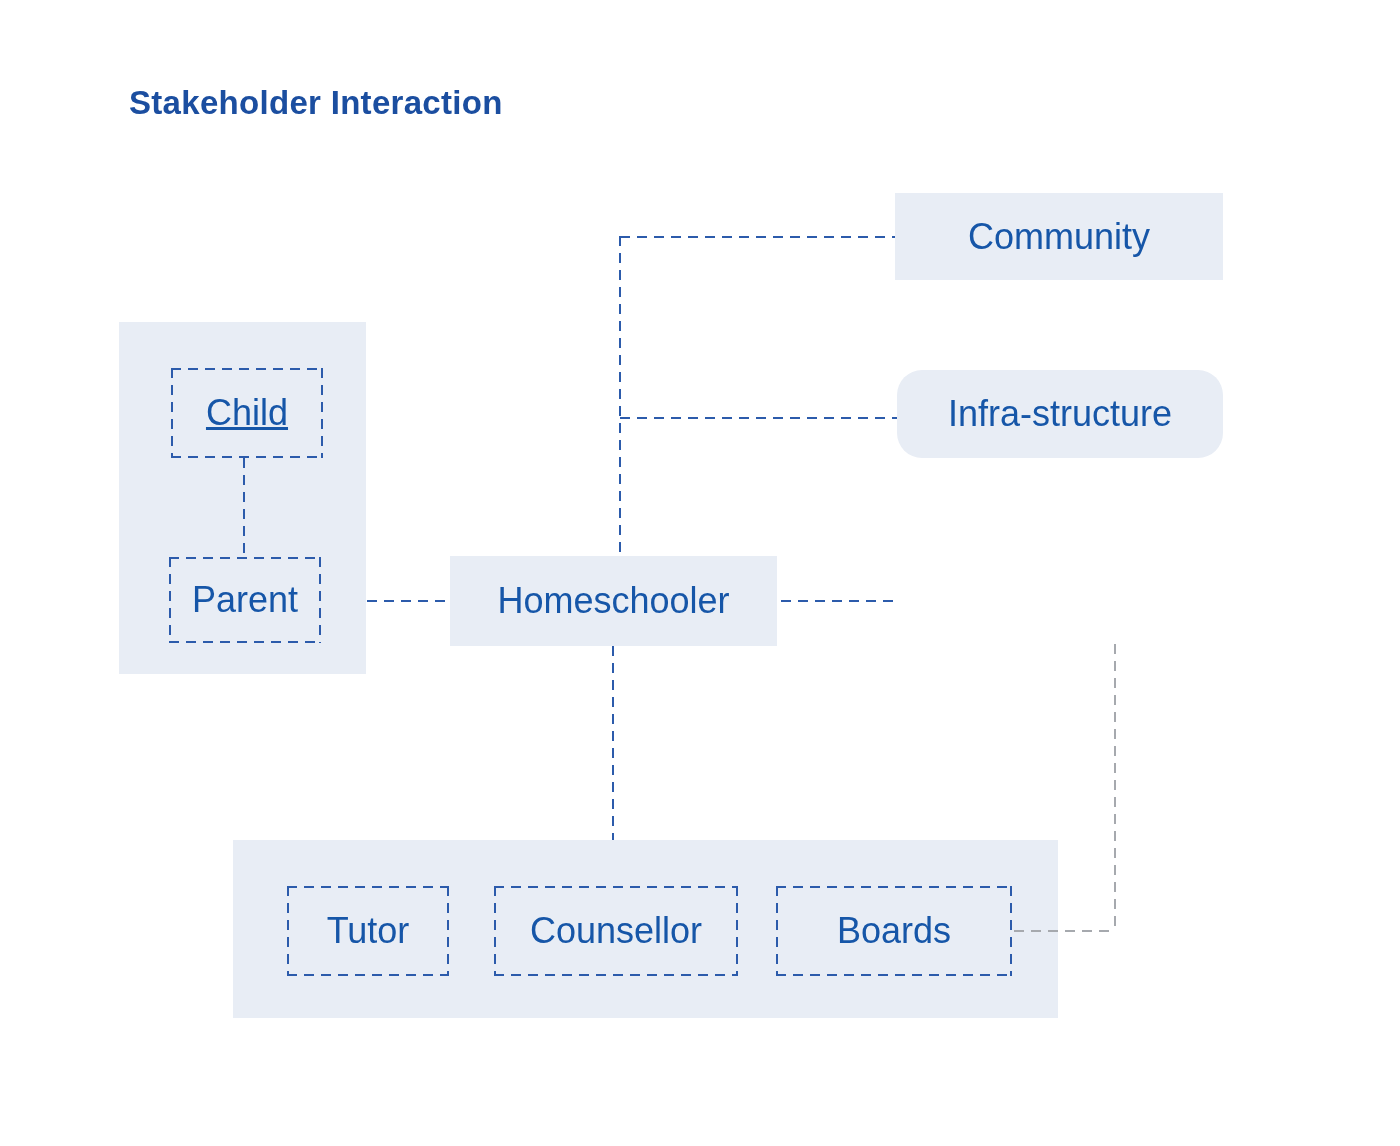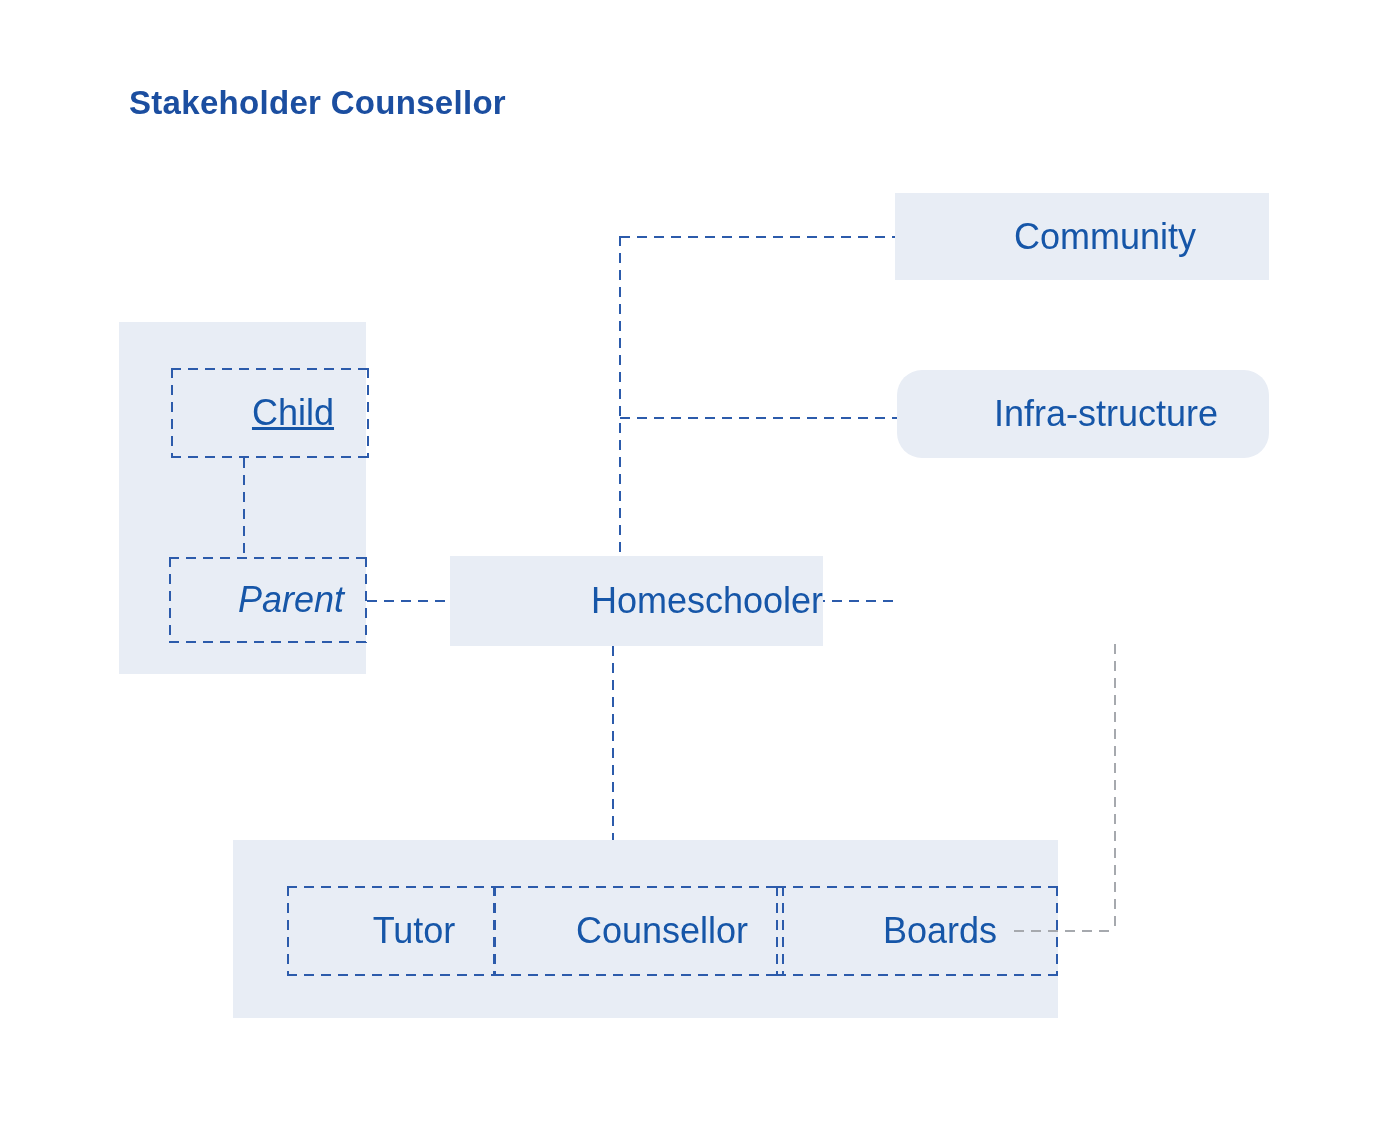--- a/index.html
+++ b/index.html
@@ -26,39 +26,39 @@
     letter-spacing:0.3px;
   }
   .group{
     position:absolute;background:var(--color-node_fill);
   }
   .group.family{left:119px;top:322px;width:247px;height:352px;}
   .group.staff{left:233px;top:840px;width:825px;height:178px;}
 
   .node{
     position:absolute;display:flex;align-items:center;justify-content:center;
-    color:var(--color-node_text);font-size:36px;line-height:1;padding-left:46px;
+    color:var(--color-node_text);font-size:36px;line-height:1;
   }
   .node.solid{background:var(--color-node_fill);}
   .node.dashed{
     background-image:
       repeating-linear-gradient(90deg,  var(--color-dash_blue) 0 10px, transparent 10px 17px),
       repeating-linear-gradient(90deg,  var(--color-dash_blue) 0 10px, transparent 10px 17px),
       repeating-linear-gradient(180deg, var(--color-dash_blue) 0 10px, transparent 10px 17px),
       repeating-linear-gradient(180deg, var(--color-dash_blue) 0 10px, transparent 10px 17px);
     background-size:100% 2px,100% 2px,2px 100%,2px 100%;
     background-position:0 0,0 100%,0 0,100% 0;
     background-repeat:no-repeat;
   }
-  .node.homeschooler{left:450px;top:556px;width:327px;height:90px;justify-content:flex-end;}
+  .node.homeschooler{left:450px;top:556px;width:327px;height:90px;}
   .node.community{left:895px;top:193px;width:328px;height:87px;}
   .node.infrastructure{left:897px;top:370px;width:326px;height:88px;border-radius:25px;}
   .node.edboards{left:895px;top:551px;width:392px;height:89px;}
   .node.child{left:171px;top:368px;width:152px;height:90px;text-decoration:underline;}
-  .node.parent{left:169px;top:557px;width:152px;height:86px;font-style:italic;}
+  .node.parent{left:169px;top:557px;width:152px;height:86px;}
   .node.tutor{left:287px;top:886px;width:162px;height:90px;}
   .node.counsellor{left:494px;top:886px;width:244px;height:90px;}
   .node.admin{left:776px;top:886px;width:236px;height:90px;}
 
   .hline{
     position:absolute;height:2px;
     background:repeating-linear-gradient(90deg, var(--lc) 0 10px, transparent 10px 17px);
   }
   .vline{
     position:absolute;width:2px;
@@ -75,21 +75,21 @@
   .line-homeschooler-edboards{left:781px;top:600px;width:112px;}
   .line-homeschooler-staff{left:612px;top:646px;height:194px;}
   .line-edboards-down{left:1114px;top:644px;height:288px;}
   .line-down-admin{left:1014px;top:930px;width:102px;}
 </style>
 </head>
 <body>
 
 <div class="canvas">
 
-  <h1 class="title">Stakeholder Counsellor</h1>
+  <h1 class="title">Stakeholder Interaction</h1>
 
   <div class="group family"></div>
   <div class="group staff"></div>
 
   <div class="vline blue line-child-parent"></div>
   <div class="hline blue line-parent-homeschooler"></div>
   <div class="vline blue line-junction-vertical"></div>
   <div class="hline blue line-junction-community"></div>
   <div class="hline blue line-junction-infrastructure"></div>
   <div class="hline blue line-homeschooler-edboards"></div>

